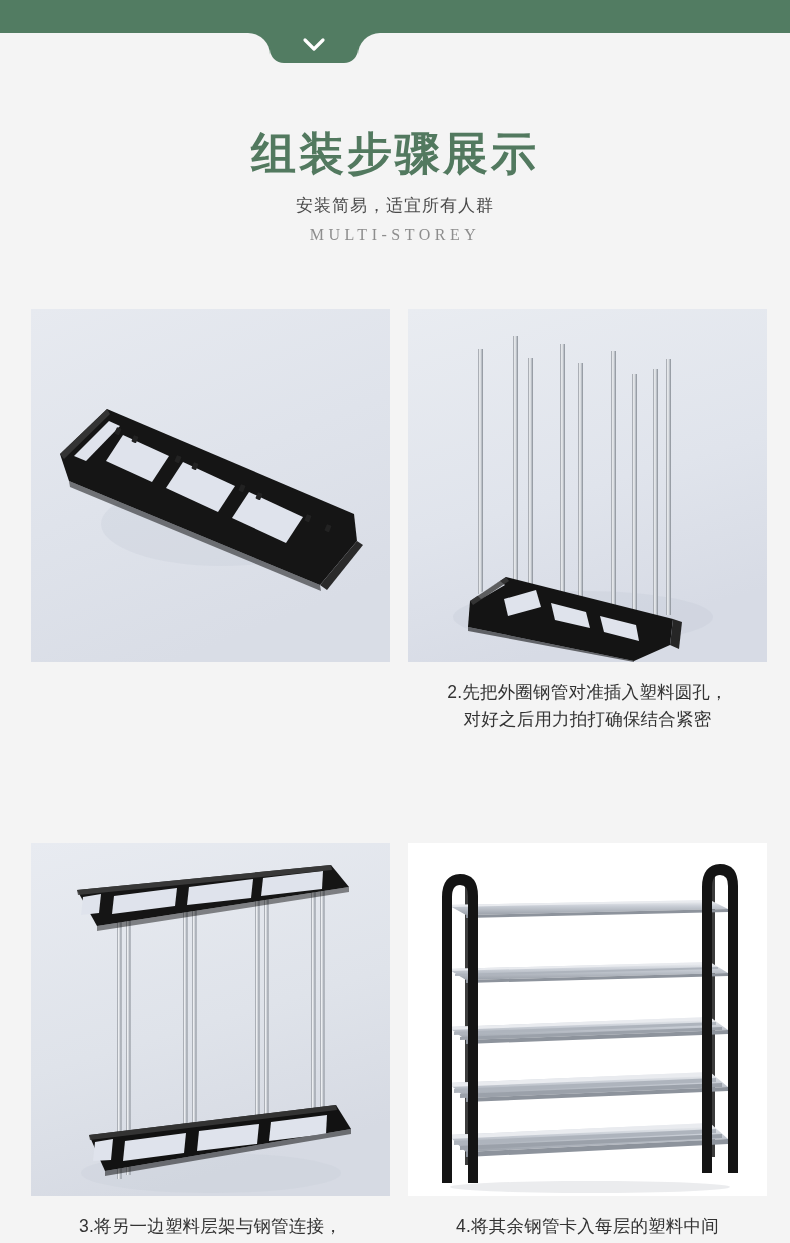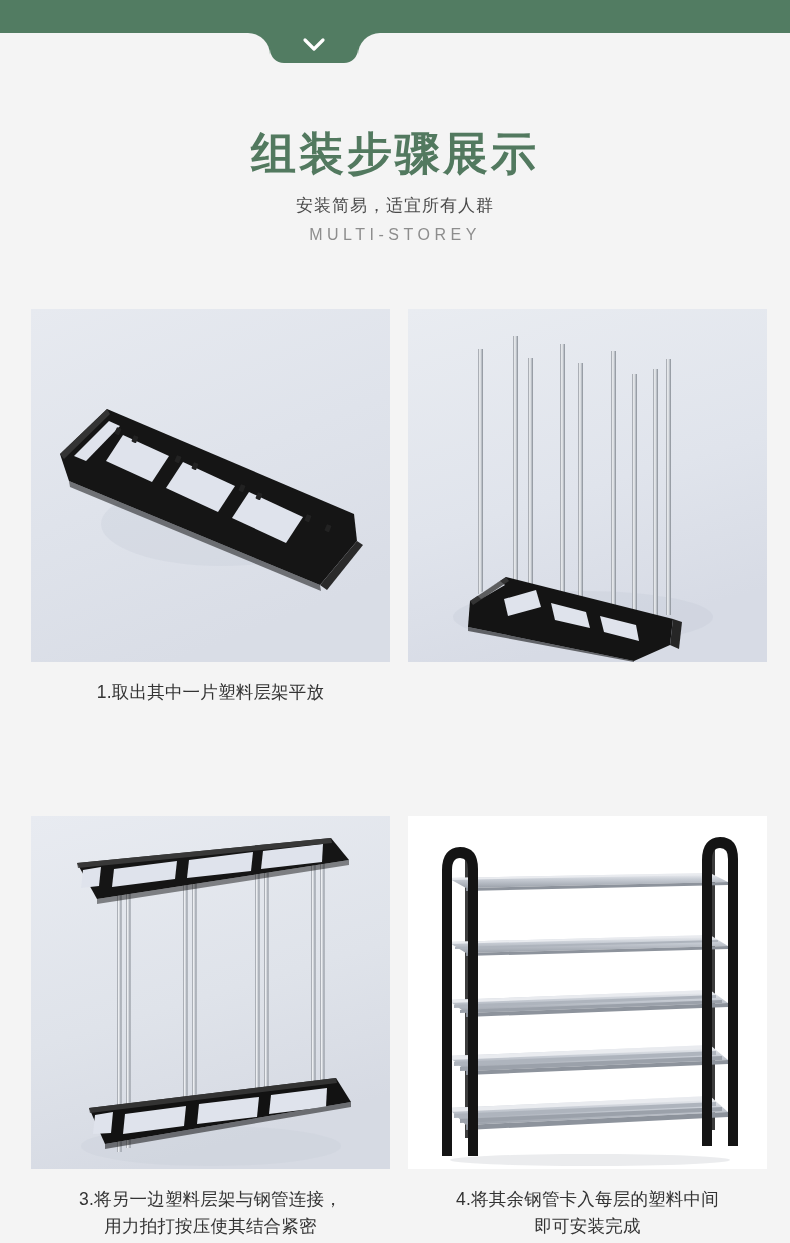--- a/index.html
+++ b/index.html
@@ -95,20 +95,21 @@
     font-weight: 400;
     color: #4b4b4b;
     letter-spacing: 1px;
   }
   .eyebrow {
     margin-top: 9px;
     font-size: 16px;
     font-weight: 400;
     color: #8d8d8d;
     letter-spacing: 4.5px;
+    font-family: Liberation Serif, serif;
   }
 
   
   .steps {
     position: absolute;
     top: 309px;
     left: 31px;
     width: 736px;
     display: grid;
     grid-template-columns: 359px 359px;
@@ -198,21 +199,20 @@
               <rect x="210" y="175" width="5" height="7" rx="1" transform="rotate(23 210 175)"></rect>
               <rect x="227" y="183" width="5" height="7" rx="1" transform="rotate(23 227 183)"></rect>
               <rect x="276" y="205" width="5" height="7" rx="1" transform="rotate(23 276 205)"></rect>
               <rect x="296" y="215" width="5" height="7" rx="1" transform="rotate(23 296 215)"></rect>
             </g>
 
             <path d="M289 276 L326 232 L332 236 L296 281 Z" fill="#2a2a2a"></path>
           </g>
         </svg>
       </div>
-      <div class="caption">1.取出其中一片塑料层架平放</div>
     </div>
 
     <div class="step">
       <div class="photo bluebg">
         <svg viewBox="0 0 359 353">
           <defs>
             <linearGradient id="bg2" x1="0" y1="0" x2="0.3" y2="1">
               <stop offset="0%" stop-color="#e9ecf1"></stop>
               <stop offset="60%" stop-color="#e0e4ec"></stop>
               <stop offset="100%" stop-color="#d7dbe5"></stop>
@@ -247,20 +247,22 @@
             <path d="M69 286 L92 272 L97 276 L73 290 Z" fill="#dfe3ec"></path>
 
             <path d="M62 292 L98 268 L101 272 L65 296 Z" fill="#3c3c3c" opacity="0.8"></path>
 
             <path d="M60 318 L226 352 L226 353 L60 322 Z" fill="#000" opacity="0.55"></path>
 
             <path d="M262 336 L265 310 L274 313 L271 340 Z" fill="#262626"></path>
           </g>
         </svg>
       </div>
+      <div class="caption">2.先把外圈钢管对准插入塑料圆孔，
+对好之后用力拍打确保结合紧密</div>
     </div>
 
     <div class="step row2">
       <div class="photo bluebg">
         <svg viewBox="0 0 359 353">
           <defs>
             <linearGradient id="bg3" x1="0" y1="0" x2="0.3" y2="1">
               <stop offset="0%" stop-color="#e8ebf1"></stop>
               <stop offset="60%" stop-color="#dfe3ea"></stop>
               <stop offset="100%" stop-color="#d6dae3"></stop>

